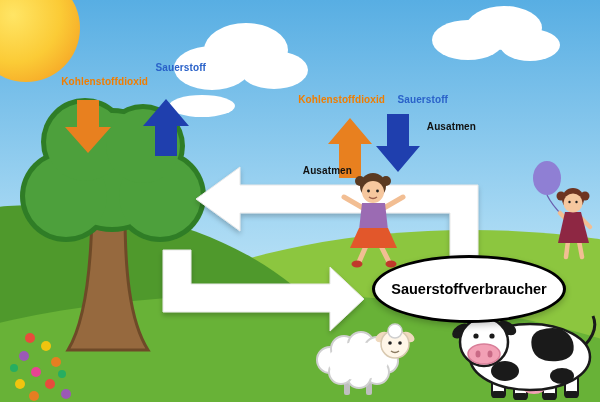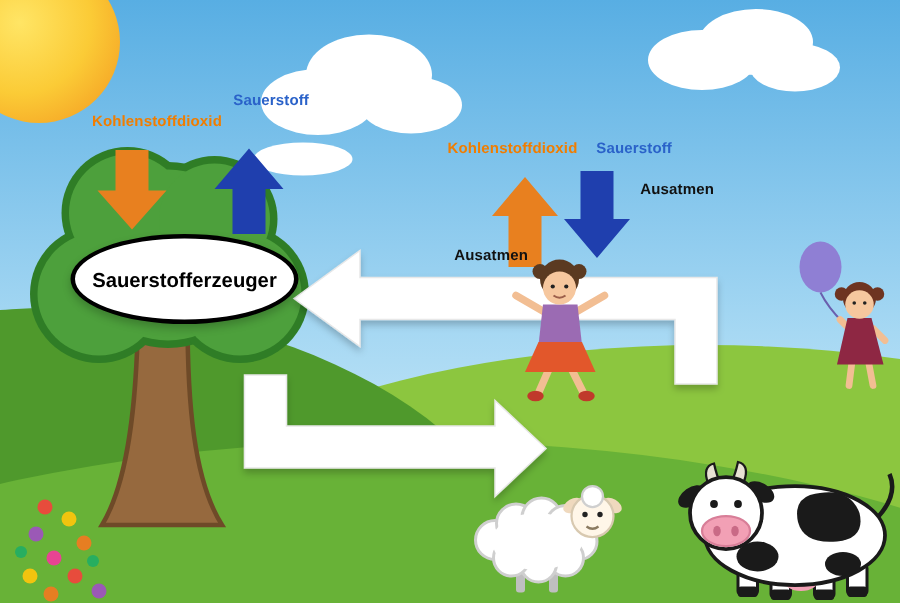--- a/index.html
+++ b/index.html
@@ -194,17 +194,17 @@
     </g>
   </svg>
 
   <div class="lbl" style="left: 28px; top: 76px; width: 120px; color: rgb(240, 125, 0);">Kohlenstoffdioxid</div>
   <div class="lbl" style="left: 126px; top: 62px; width: 80px; color: rgb(42, 98, 201);">Sauerstoff</div>
   <div class="lbl" style="left: 265px; top: 94px; width: 120px; color: rgb(240, 125, 0);">Kohlenstoffdioxid</div>
   <div class="lbl" style="left: 368px; top: 94px; width: 80px; color: rgb(42, 98, 201);">Sauerstoff</div>
   <div class="lbl dark" style="left:396px; top:121px; width:80px;">Ausatmen</div>
   <div class="lbl dark" style="left:272px; top:165px; width:80px;">Ausatmen</div>
 
-  <div class="oval" style="left:47px; top:156px; width:152px; height:60px;">
-    <span class="oval-text" style="font-size:13.5px;">Sauerstofferzeuger</span>
+  <div class="oval" style="left:372px; top:255px; width:194px; height:68px;">
+    <span class="oval-text" style="font-size:14.5px;">Sauerstoffverbraucher</span>
   </div>
 
 </div>
 
 </body></html>

